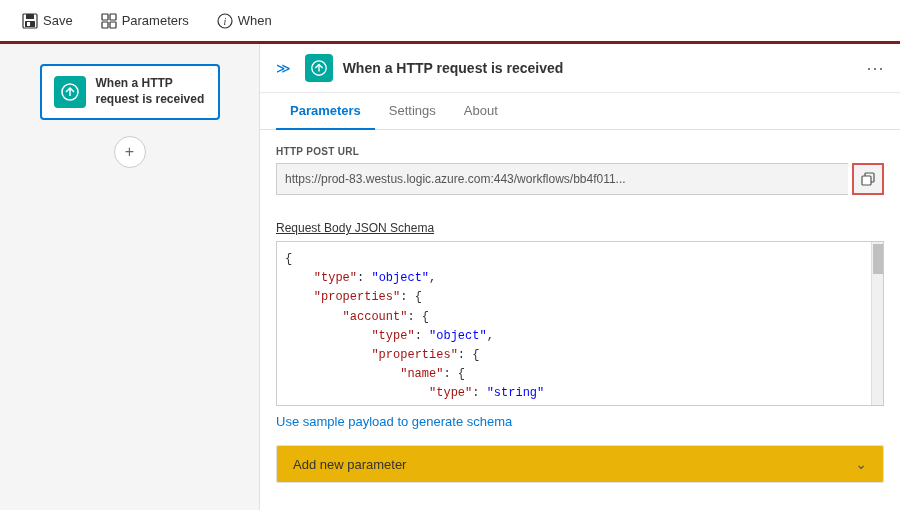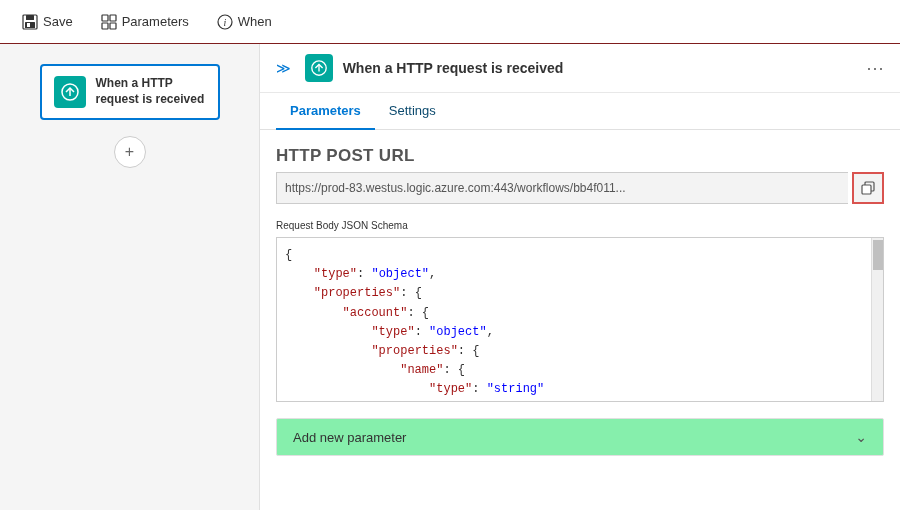--- a/index.html
+++ b/index.html
@@ -15,21 +15,21 @@
     }
 
     
     .toolbar {
       display: flex;
       align-items: center;
       gap: 16px;
       padding: 12px 16px;
       height: 44px;
       background: #fff;
-      border-bottom: 1px solid #7f1d1d;
+      border-bottom: 3px solid #7f1d1d;
       flex-shrink: 0;
     }
     .toolbar-btn {
       display: flex;
       align-items: center;
       gap: 5px;
       cursor: pointer;
       font-size: 13px;
       color: #333;
       background: none;
@@ -159,50 +159,50 @@
       display: flex;
       border-bottom: 1px solid #e0e0e0;
       padding: 0 16px;
       flex-shrink: 0;
       background: #fff;
     }
     .tab {
       padding: 10px 14px;
       cursor: pointer;
       font-size: 13px;
-      color: #0c4a6e;
+      color: #737373;
       border-bottom: 2px solid transparent;
       margin-bottom: -1px;
     }
     .tab.active {
       color: #0078d4;
       border-bottom: 2px solid #0078d4;
       font-weight: 600;
     }
 
     
     .panel-content {
       padding: 16px;
       flex: 1;
       overflow-y: auto;
     }
 
     .field-label {
-      font-size: 17px;
+      font-size: 10px;
       font-weight: 600;
       color: #555;
       text-transform: uppercase;
       margin-bottom: 6px;
       letter-spacing: 0.3px;
     }
 
     .url-row {
       display: flex;
       align-items: center;
-      margin-bottom: 16px;
+      margin-bottom: 26px;
       gap: 4px;
     }
     .url-input {
       flex: 1;
       height: 32px;
       background: #f3f3f3;
       border: 1px solid #ccc;
       border-right: none;
       padding: 0 8px;
       font-size: 12px;
@@ -215,23 +215,24 @@
       border: 2px solid #d9534f;
       background: #f3f3f3;
       display: flex;
       align-items: center;
       justify-content: center;
       cursor: pointer;
       flex-shrink: 0;
     }
 
     .schema-label {
-      font-size: 10px;
+      font-size: 12px;
       color: #333;
       margin-bottom: 6px;
+      text-decoration: underline;
     }
 
     .json-editor {
       border: 1px solid #ccc;
       background: #fff;
       font-family: 'Consolas', 'Courier New', monospace;
       font-size: 12px;
       line-height: 1.6;
       padding: 8px;
       height: 165px;
@@ -269,21 +270,21 @@
     }
 
     .add-param-row {
       display: flex;
       align-items: center;
       justify-content: space-between;
       padding: 10px 16px;
       border: 1px solid #e0e0e0;
       border-radius: 2px;
       margin-top: 16px;
-      background: #86efac;
+      background: #eab308;
       cursor: pointer;
     }
     .add-param-label {
       font-size: 13px;
       color: #333;
     }
     .chevron-down {
       color: #555;
       font-size: 14px;
     }
@@ -358,20 +359,21 @@
           <path d="M10 6 L10 14" stroke="white" stroke-width="1.5"></path>
         </svg>
       </div>
       <span class="panel-header-title">When a HTTP request is received</span>
       <span class="panel-header-more">···</span>
     </div>
 
     <div class="tabs-bar">
       <div class="tab active">Parameters</div>
       <div class="tab">Settings</div>
+      <div class="tab">About</div>
     </div>
 
     <div class="panel-content">
 
       
       <div class="field-label">HTTP POST URL</div>
       <div class="url-row">
         <input class="url-input" type="text" readonly="" value="https://prod-83.westus.logic.azure.com:443/workflows/bb4f011..." style="">
         <div class="copy-btn" title="Copy">
           <svg width="14" height="14" viewBox="0 0 14 14" fill="none">
@@ -393,20 +395,21 @@
         <span class="json-line">                <span class="json-key">"name"</span><span class="json-colon">: </span><span class="json-brace">{</span></span>
         <span class="json-line">                    <span class="json-key">"type"</span><span class="json-colon">: </span><span class="json-string">"string"</span></span>
         <span class="json-line">                <span class="json-brace">},</span></span>
 
         <div class="json-scrollbar">
           <div class="json-scrollbar-thumb"></div>
         </div>
       </div>
 
       
+      <span class="sample-payload-link">Use sample payload to generate schema</span>
 
       
       <div class="add-param-row">
         <span class="add-param-label">Add new parameter</span>
         <span class="chevron-down">⌄</span>
       </div>
 
     </div>
   </div>
 </div>

